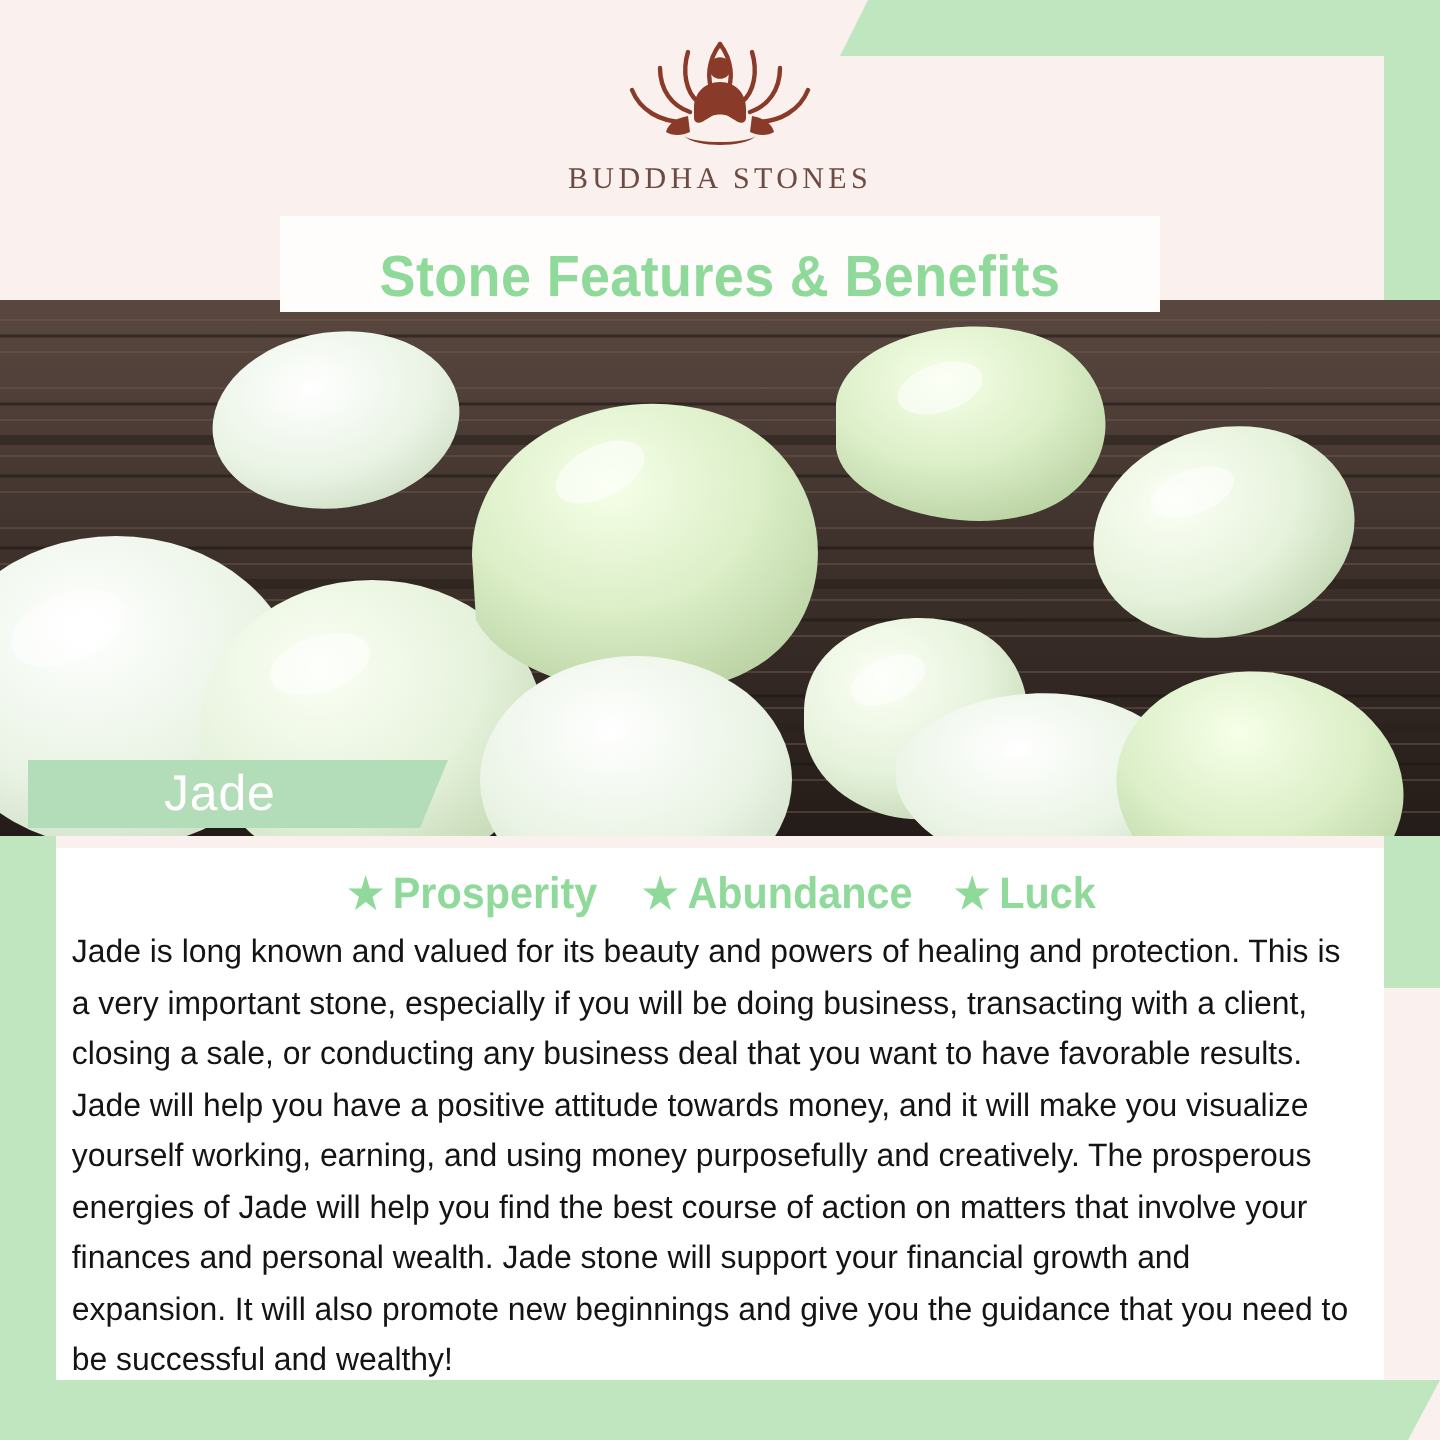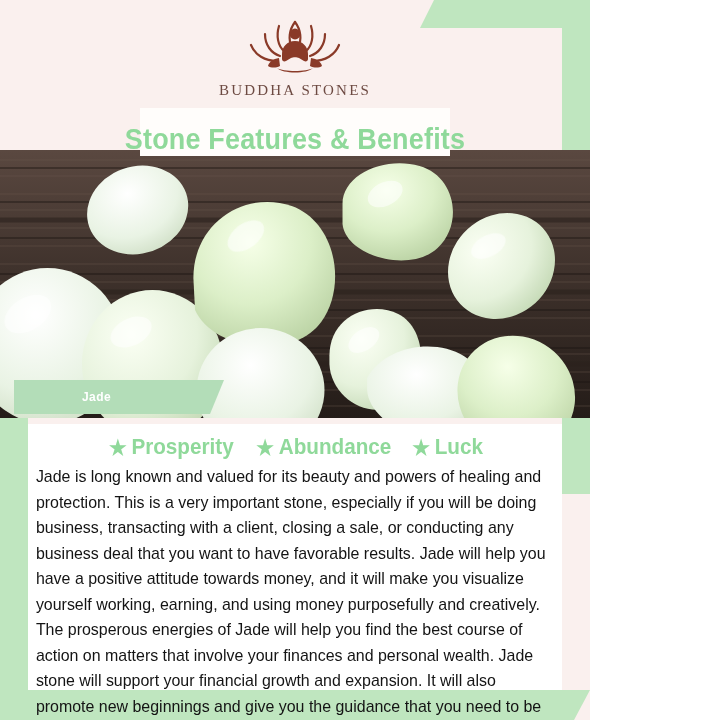--- a/index.html
+++ b/index.html
@@ -2,21 +2,21 @@
 <html><head>
 <meta charset="utf-8">
 <style>
   html, body {
     margin: 0;
     padding: 0;
     background: #ffffff;
   }
   #poster {
     position: relative;
-    width: 590px;
+    width: 720px;
     height: 720px;
     overflow: hidden;
     background: #faf0ee;
     font-family: "Liberation Sans", sans-serif;
   }
 
   
   .band {
     position: absolute;
     background: #bfe6bf;
@@ -100,22 +100,22 @@
     height: 34px;
     background: #b3ddb8;
     clip-path: polygon(0 0, 100% 0, calc(100% - 14px) 100%, 0 100%);
     display: flex;
     align-items: center;
     z-index: 4;
   }
   .jade-text {
     margin-left: 68px;
     color: #ffffff;
-    font-size: 12px;
-    font-weight: bold;
+    font-size: 25px;
+    font-weight: normal;
     letter-spacing: 0.4px;
   }
 
   
   .content {
     position: absolute;
     left: 28px; right: 28px;
     top: 424px;
     bottom: 30px;
     background: #ffffff;

